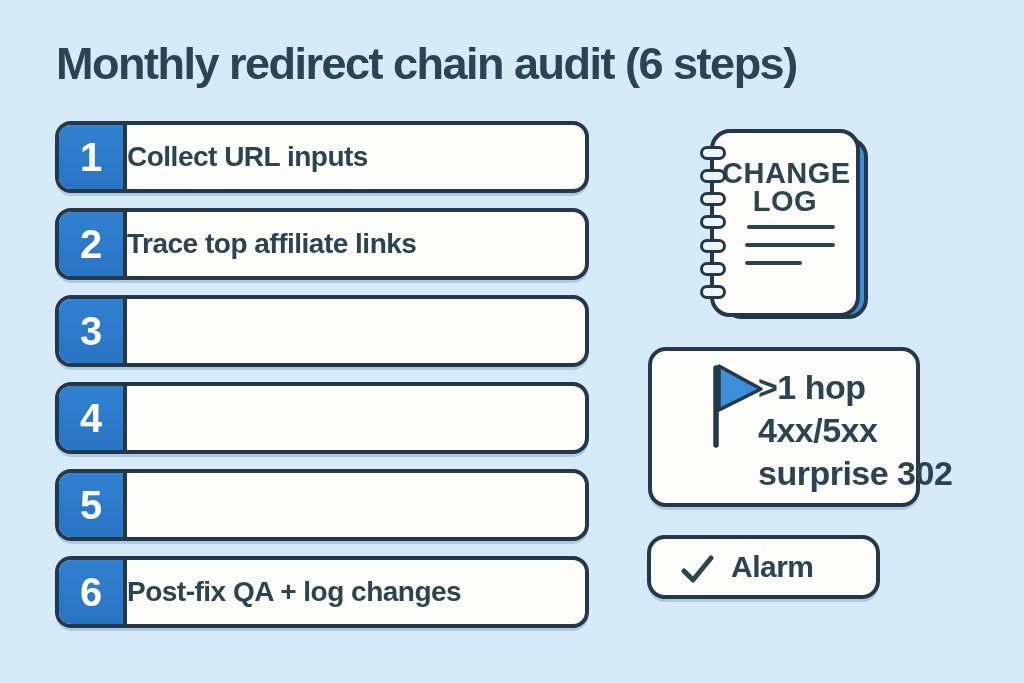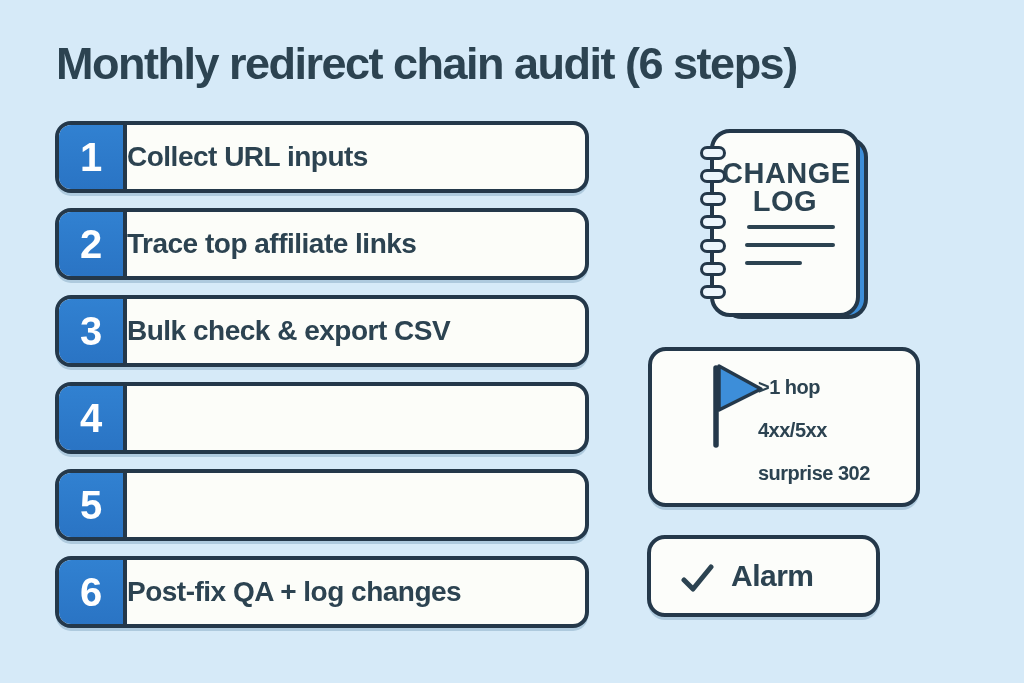--- a/index.html
+++ b/index.html
@@ -67,26 +67,26 @@
   
   .card {
     position:absolute; background:#fcfdfa;
     border:4px solid #24384a; border-radius:18px;
     box-shadow:0 4px 0 -1px rgba(110,150,180,0.38);
   }
   .flag-card { left:648px; top:347px; width:272px; height:160px; }
   .flag-icon { position:absolute; left:58px; top:11px; }
   .flag-text {
     position:absolute; left:106px; top:15px;
-    font-size:20px; font-weight:700; letter-spacing:-0.5px;
+    font-size:34px; font-weight:700; letter-spacing:-0.5px;
     color:#2c4351; line-height:43px; white-space:pre;
   }
 
   .alarm-card {
-    left:647px; top:535px; width:233px; height:82px;
+    left:647px; top:535px; width:233px; height:64px;
     display:flex; align-items:center; padding-left:30px;
   }
   .check-icon { flex:0 0 auto; margin-top:6px; }
   .alarm-label {
     margin-left:16px;
     font-size:30px; font-weight:700; letter-spacing:-0.5px;
     color:#2c4351;
   }
 </style>
 </head>
@@ -98,21 +98,20 @@
     <div class="step-row">
     <div class="step-num">1</div>
     <div class="step-label">Collect URL inputs</div>
   </div>
     <div class="step-row">
     <div class="step-num">2</div>
     <div class="step-label">Trace top affiliate links</div>
   </div>
     <div class="step-row">
     <div class="step-num">3</div>
-    <div class="step-label">Bulk check &amp; export CSV</div>
   </div>
     <div class="step-row">
     <div class="step-num">4</div>
   </div>
     <div class="step-row">
     <div class="step-num">5</div>
   </div>
     <div class="step-row">
     <div class="step-num">6</div>
     <div class="step-label">Post-fix QA + log changes</div>

